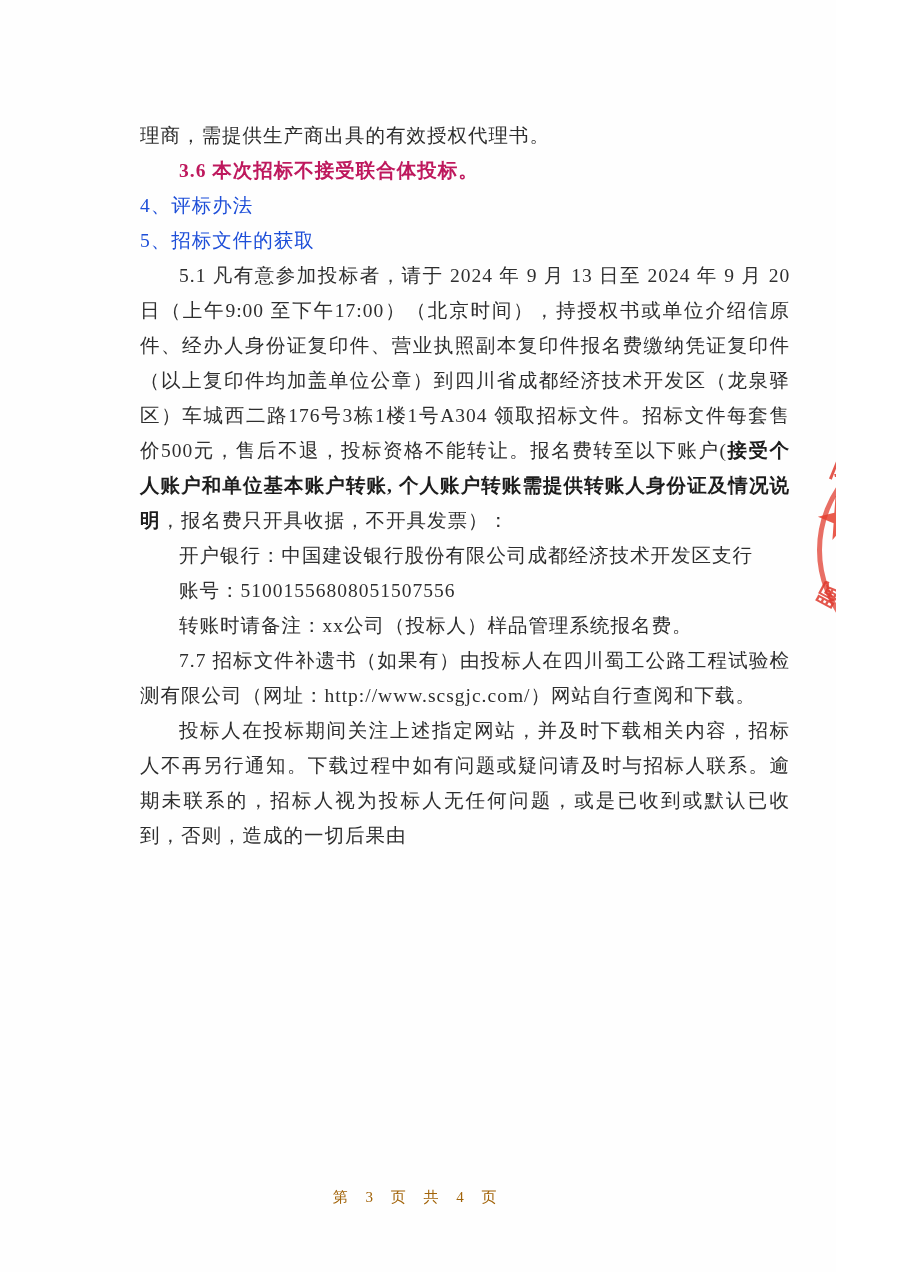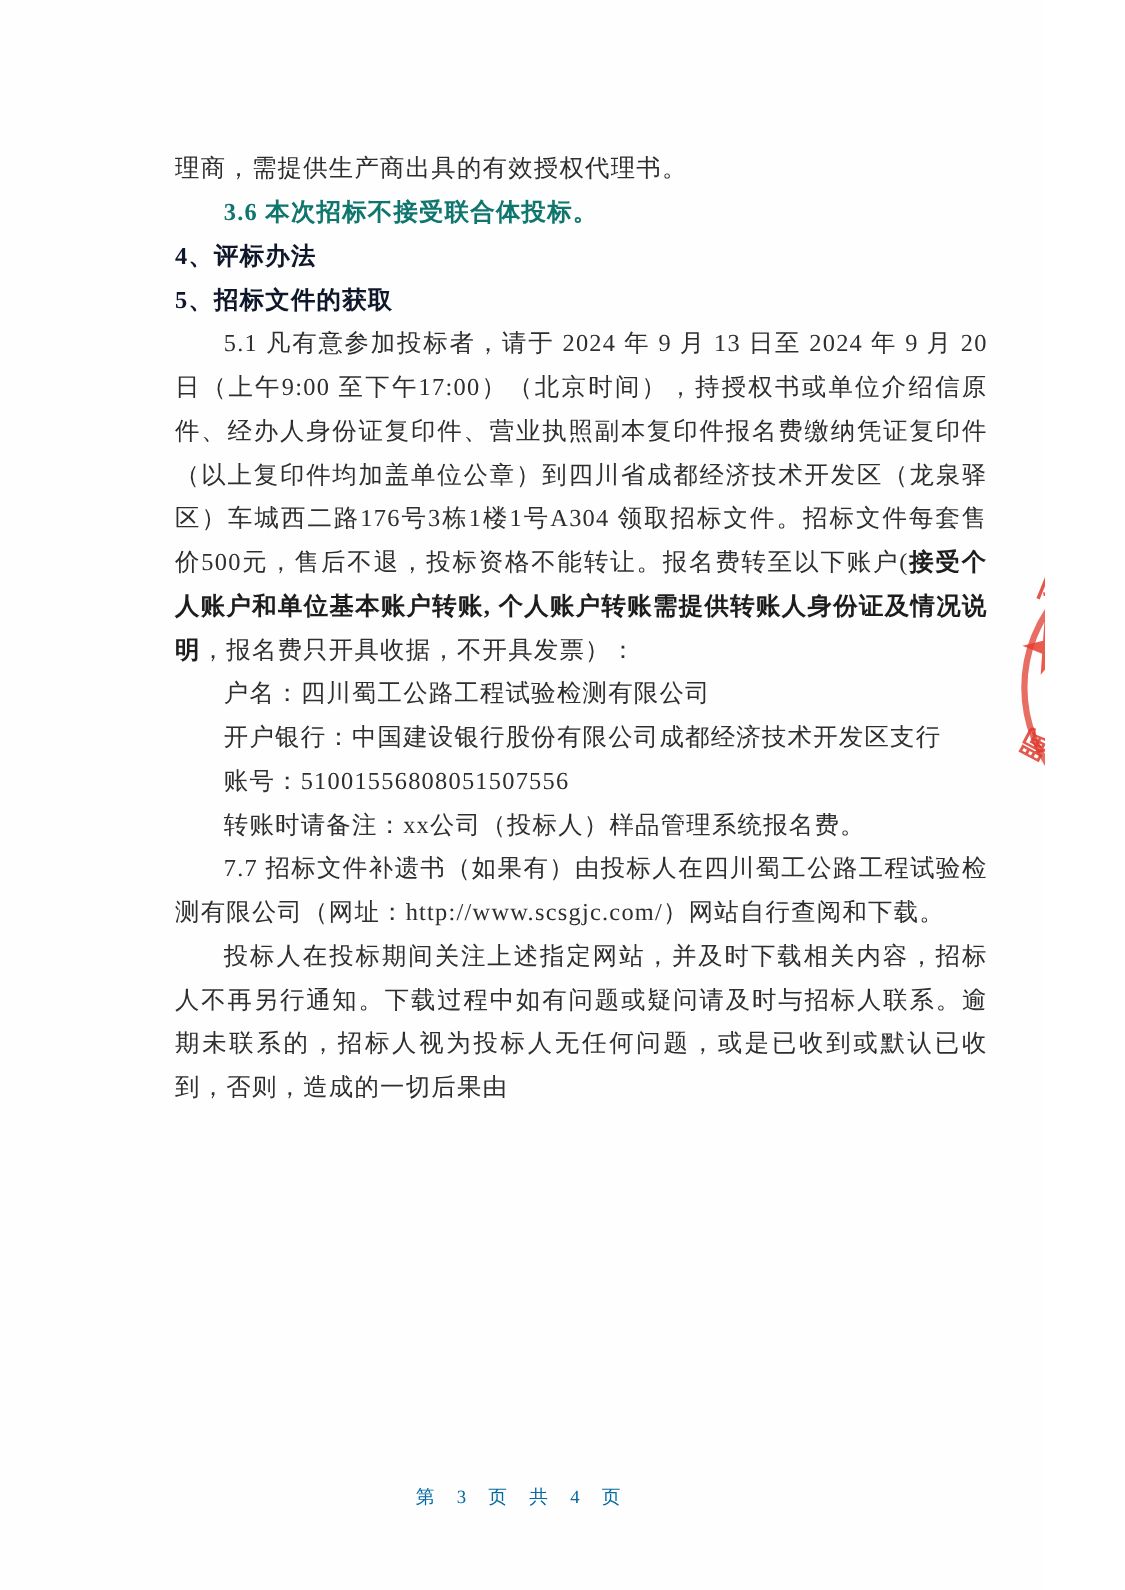--- a/index.html
+++ b/index.html
@@ -18,43 +18,43 @@
   }
   p.blk{
     margin:0;
     font-size:19.5px;
     line-height:35px;
     text-align:justify;
     letter-spacing:1px;
   }
   .indent{text-indent:39px;}
   .cont{text-indent:0;}
-  .subheading{font-weight:bold;color:#0f766e;}
+  .subheading{font-weight:bold;color:#be185d;}
   .heading{
     font-size:22.5px;
-    font-weight:bold;
-    color:#0f172a;
+    font-weight:normal;
+    color:#1d4ed8;
     line-height:40px;
     margin-left:28px;
     letter-spacing:2px;
     text-align:left;
   }
   .detail{text-indent:39px;}
   .mt-sm{margin-top:10px;}
   .mt-md{margin-top:15px;}
   .mt-lg{margin-top:22px;}
   .mt-xl{margin-top:28px;}
   span.u{text-underline-offset:4px;text-decoration-thickness:1px;}
   span.b{font-weight:bold;color:#1d1d1d;}
   .page-footer{
     position:absolute;
     left:0;right:0;top:1188px;
     text-align:center;
     font-size:15px;
-    color:#0369a1;
+    color:#a16207;
     letter-spacing:7px;
     font-family:"Liberation Serif","DejaVu Serif",serif;
   }
   
   .stamp{
     position:absolute;
     left:806px;top:420px;
     width:94px;height:250px;
     overflow:hidden;
     pointer-events:none;
@@ -95,21 +95,20 @@
 <body>
 
 <div class="page">
 
   <div class="content">
       <p class="blk para cont"><span>理商，需提供生产商出具的有效授权代理书。</span></p>
       <p class="blk subheading indent mt-md"><span>3.6 本次招标不接受联合体投标。</span></p>
       <p class="blk heading mt-lg"><span>4、评标办法</span></p>
       <p class="blk heading mt-xl"><span>5、招标文件的获取</span></p>
       <p class="blk para indent mt-sm"><span>5.1 凡有意参加投标者，请于</span><span class="u">&nbsp;2024&nbsp;</span><span>年</span><span class="u">&nbsp;9&nbsp;</span><span>月</span><span class="u">&nbsp;13&nbsp;</span><span>日至</span><span class="u">&nbsp;2024&nbsp;</span><span>年</span><span class="u">&nbsp;9&nbsp;</span><span>月</span><span class="u">&nbsp;20</span><span>日（上午9:00 至下午17:00）（北京时间），持授权书或单位介绍信原件、经办人身份证复印件、营业执照副本复印件报名费缴纳凭证复印件（以上复印件均加盖单位公章）到</span><span class="u">四川省成都经济技术开发区（龙泉驿区）车城西二路176号3栋1楼1号A304&nbsp;</span><span>领取招标文件。招标文件每套售价500元，售后不退，投标资格不能转让。报名费转至以下账户(</span><span class="b">接受个人账户和单位基本账户转账, 个人账户转账需提供转账人身份证及情况说明</span><span>，报名费只开具收据，不开具发票）：</span></p>
-      <p class="blk detail"><span>户名：四川蜀工公路工程试验检测有限公司</span></p>
       <p class="blk detail"><span>开户银行：中国建设银行股份有限公司成都经济技术开发区支行</span></p>
       <p class="blk detail"><span>账号：51001556808051507556</span></p>
       <p class="blk detail"><span>转账时请备注：xx公司（投标人）样品管理系统报名费。</span></p>
       <p class="blk para indent mt-sm"><span>7.7 招标文件补遗书（如果有）由投标人在</span><span class="u">四川蜀工公路工程试验检测有限公司（网址：http://www.scsgjc.com/）</span><span>网站自行查阅和下载。</span></p>
       <p class="blk para indent mt-md"><span>投标人在投标期间关注上述指定网站，并及时下载相关内容，招标人不再另行通知。下载过程中如有问题或疑问请及时与招标人联系。逾期未联系的，招标人视为投标人无任何问题，或是已收到或默认已收到，否则，造成的一切后果由</span></p>
     </div>
 
   <div class="stamp">
     <div class="ring"></div>
     <div class="star">★</div>

